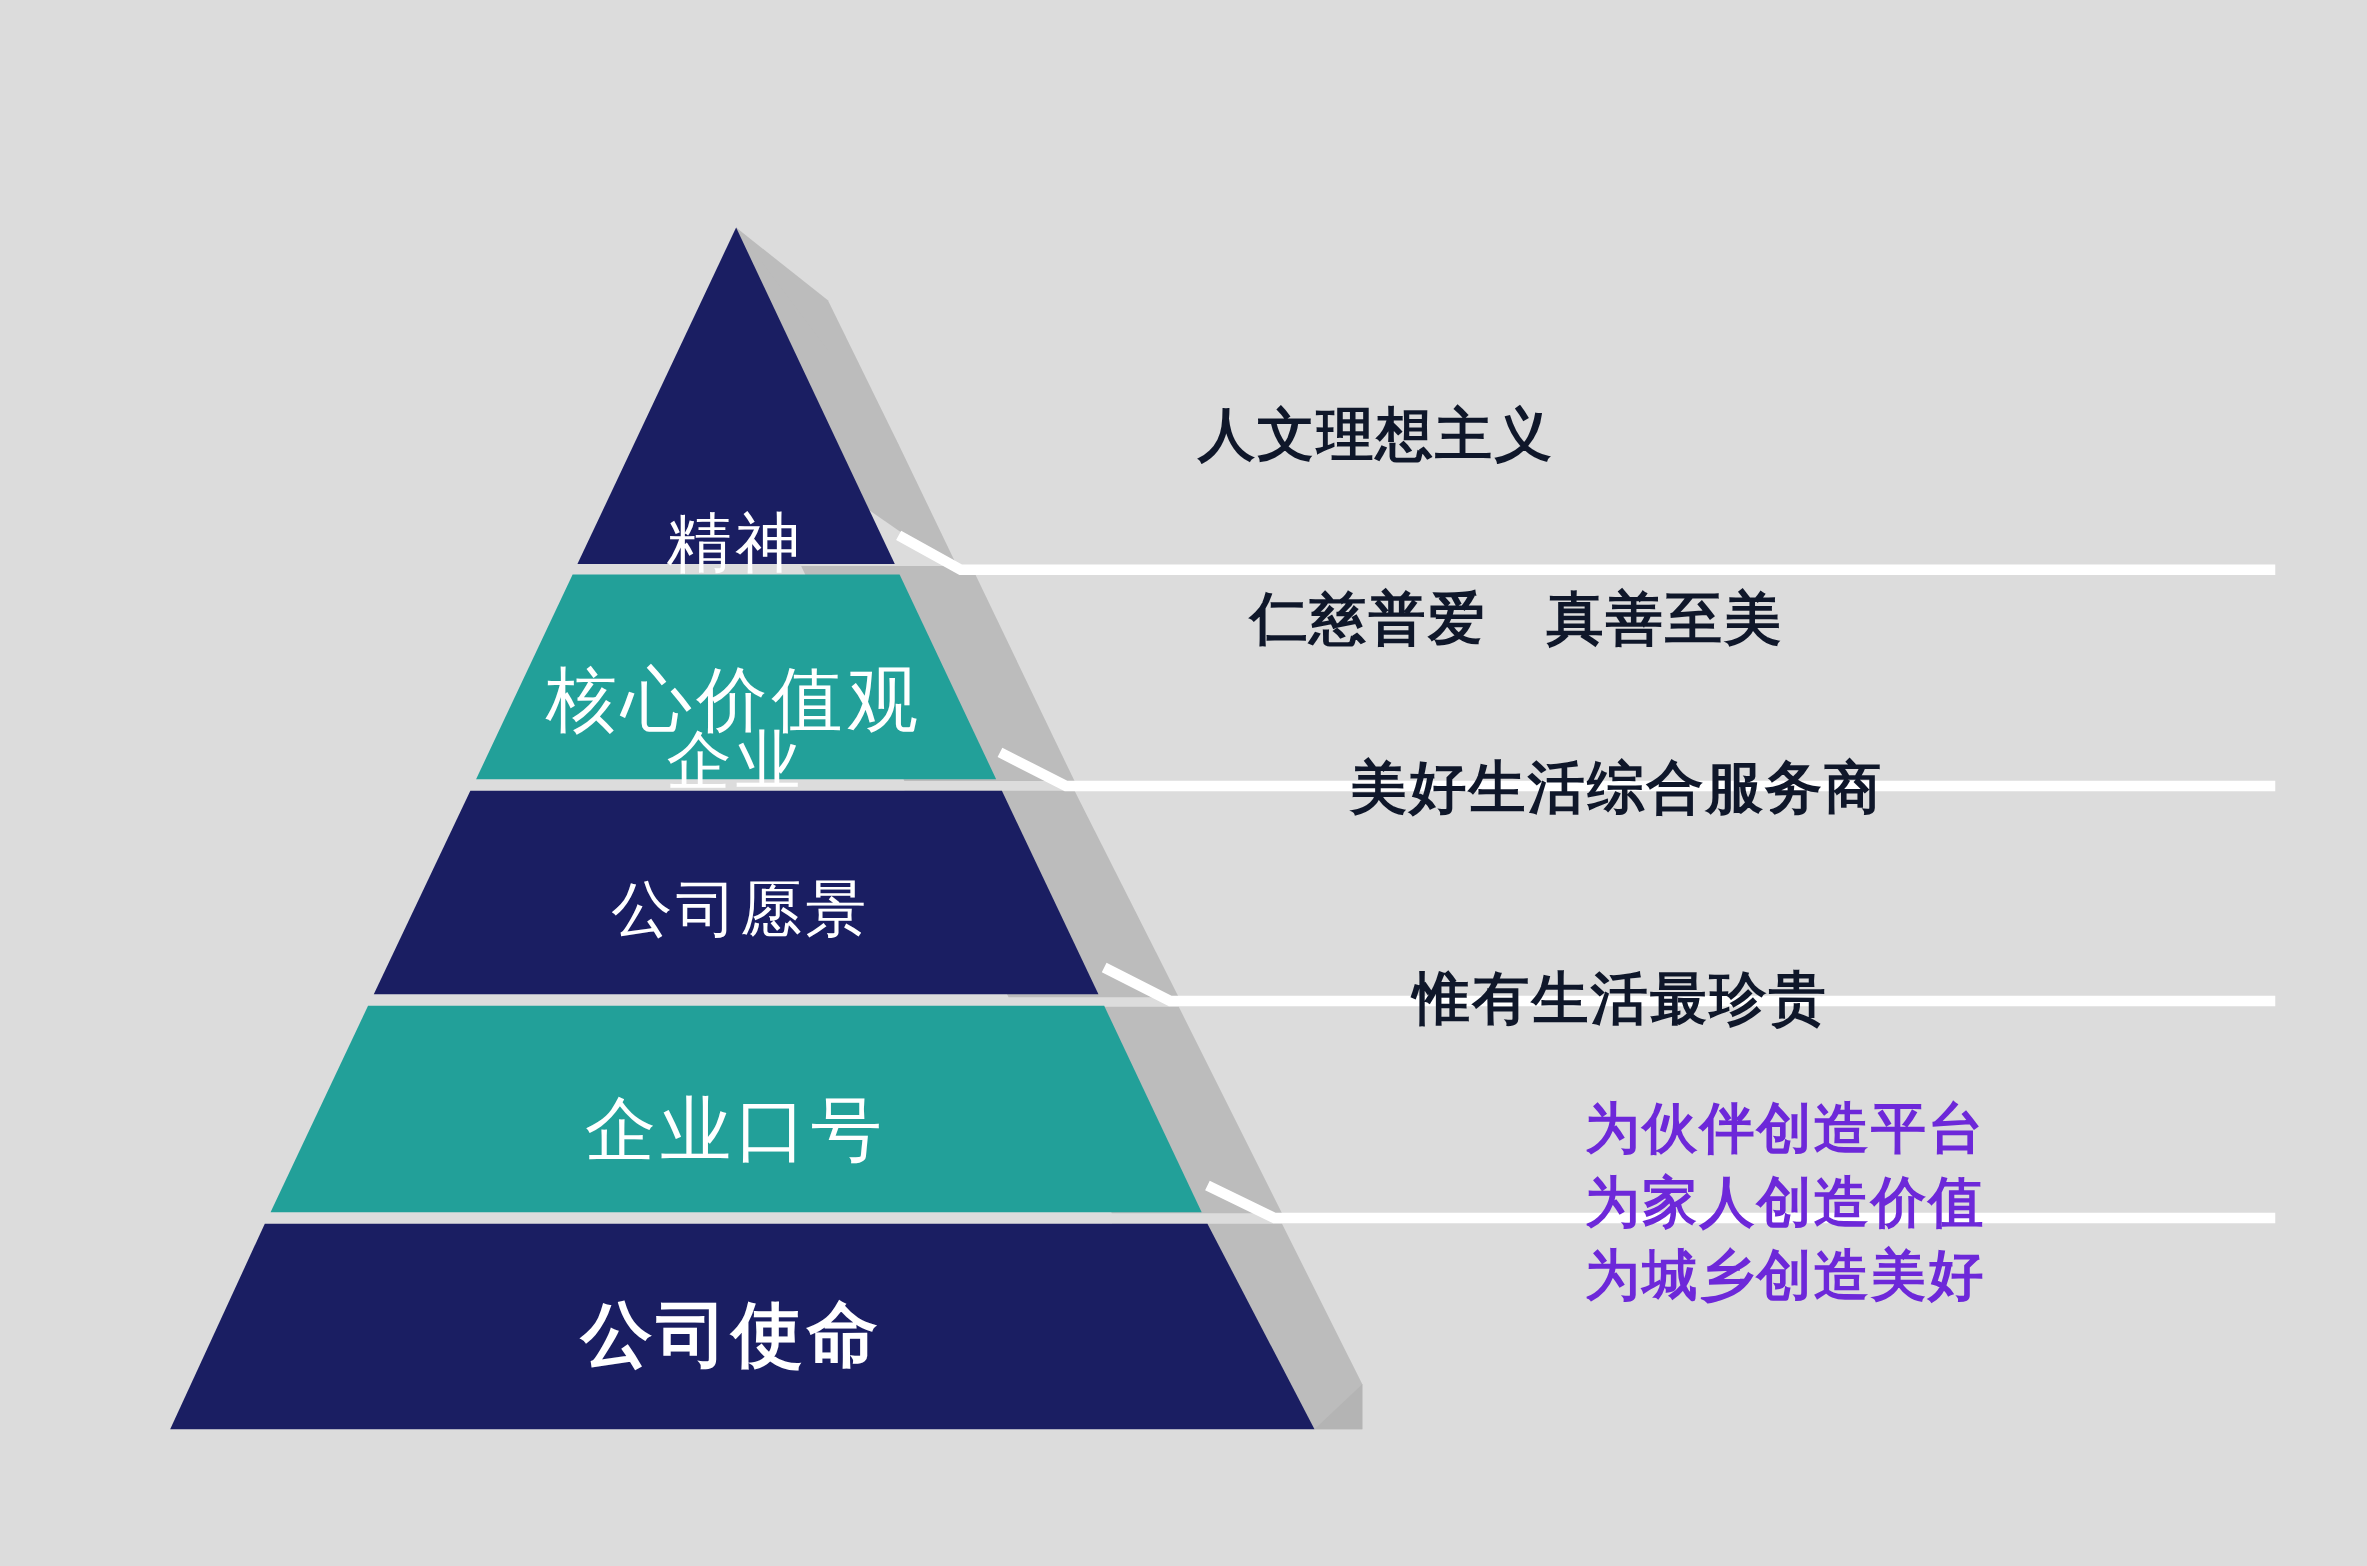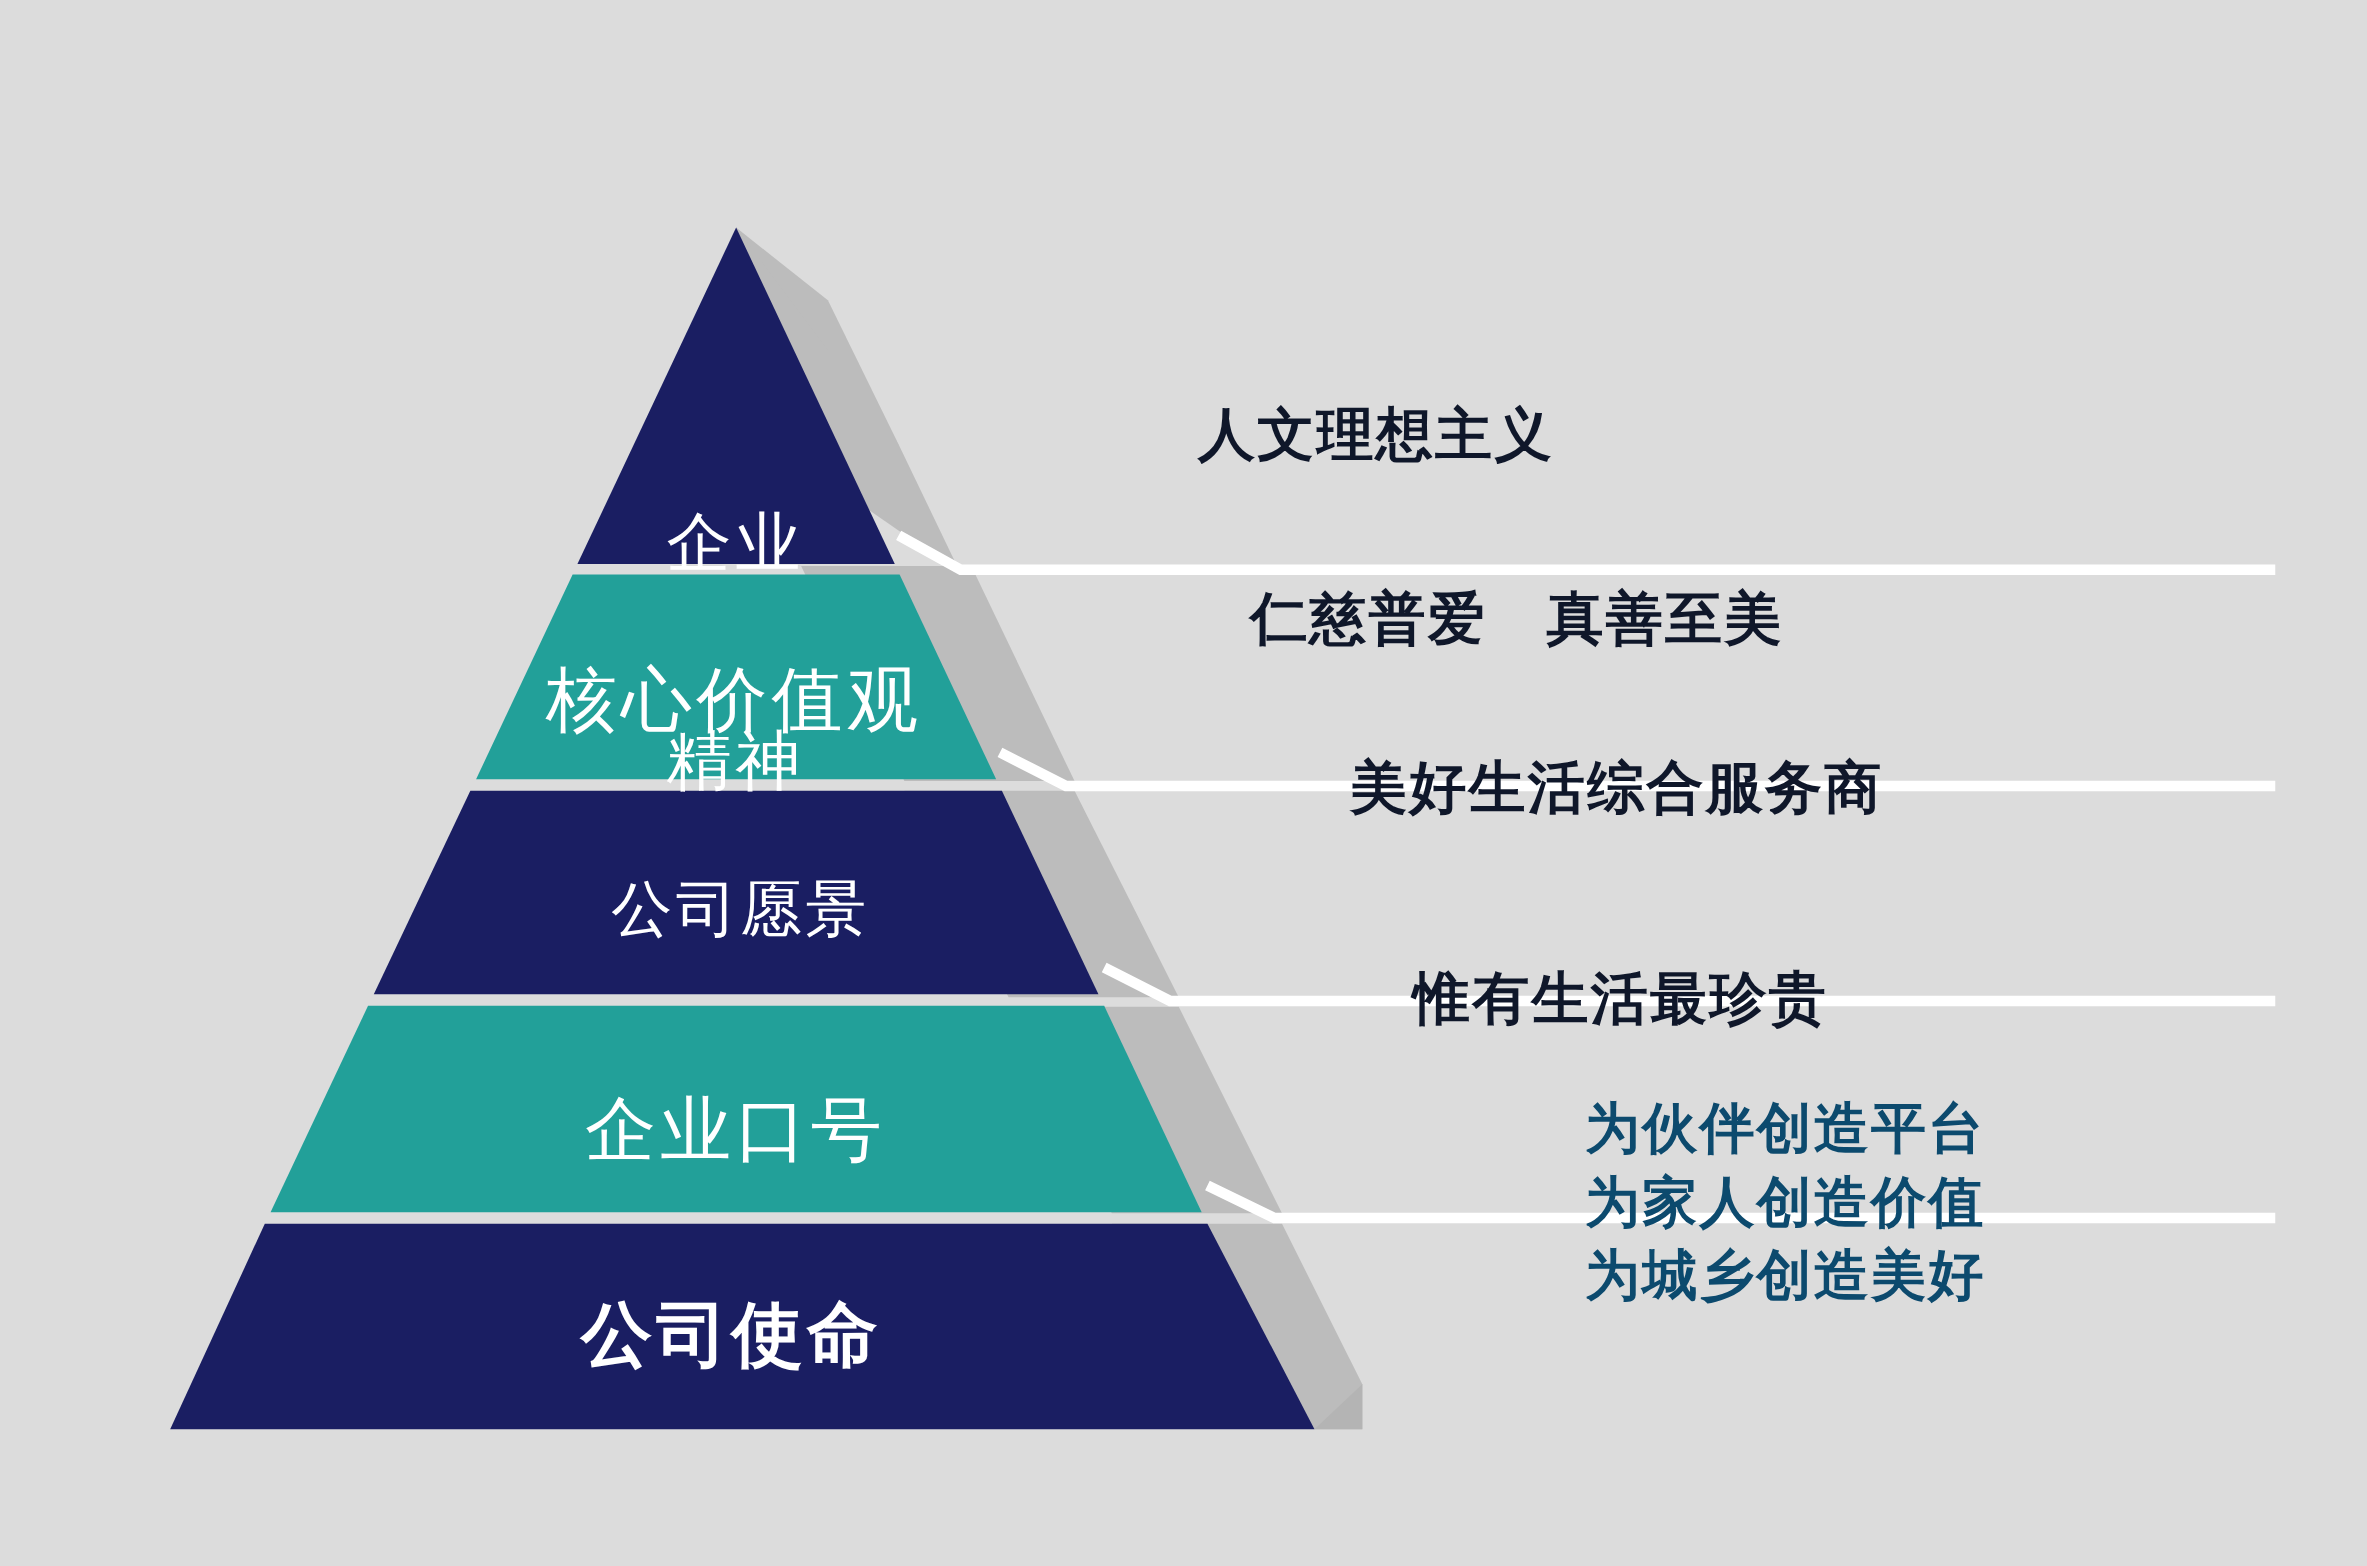--- a/index.html
+++ b/index.html
@@ -41,21 +41,21 @@
   .side-note {
     position: absolute;
     color: #0f172a;
     font-weight: 700;
     letter-spacing: 0.04em;
     white-space: pre;
     line-height: 1.30;
   }
   .note-block-multi {
     position: absolute;
-    color: #0c4a6e;
+    color: #6d28d9;
     font-weight: 700;
     letter-spacing: 0.04em;
     line-height: 1.34;
   }
   .note-block-multi div { white-space: pre; }
 </style>
 </head>
 <body>
 
 <div id="stage">
@@ -96,22 +96,22 @@
       <path d="M 1046,787 L 1115,822 L 2380,822" stroke="#ffffff" stroke-width="11" fill="none" stroke-linejoin="miter"></path>
 
       <path d="M 1155,1012 L 1224,1047 L 2380,1047" stroke="#ffffff" stroke-width="11" fill="none" stroke-linejoin="miter"></path>
 
       <path d="M 1263,1240 L 1333,1274 L 2380,1274" stroke="#ffffff" stroke-width="11" fill="none" stroke-linejoin="miter"></path>
     </g>
 
   </svg>
 
   <div class="layer-caption" style="left:577px; top:361px; width:317px; font-size:65px;">
+    <div>精神</div>
     <div>企业</div>
-    <div>精神</div>
   </div>
 
   <div class="layer-caption" style="left:447px; top:660px; width:574px; font-size:71px;">核心价值观</div>
 
   <div class="layer-caption" style="left:401px; top:875px; width:679px; font-size:61px;">公司愿景</div>
 
   <div class="layer-caption" style="left:315px; top:1090px; width:841px; font-size:71px;">企业口号</div>
 
   <div class="layer-caption" style="left:239px; top:1295px; width:985px; font-size:71px;font-weight:bold;">公司使命</div>
 

